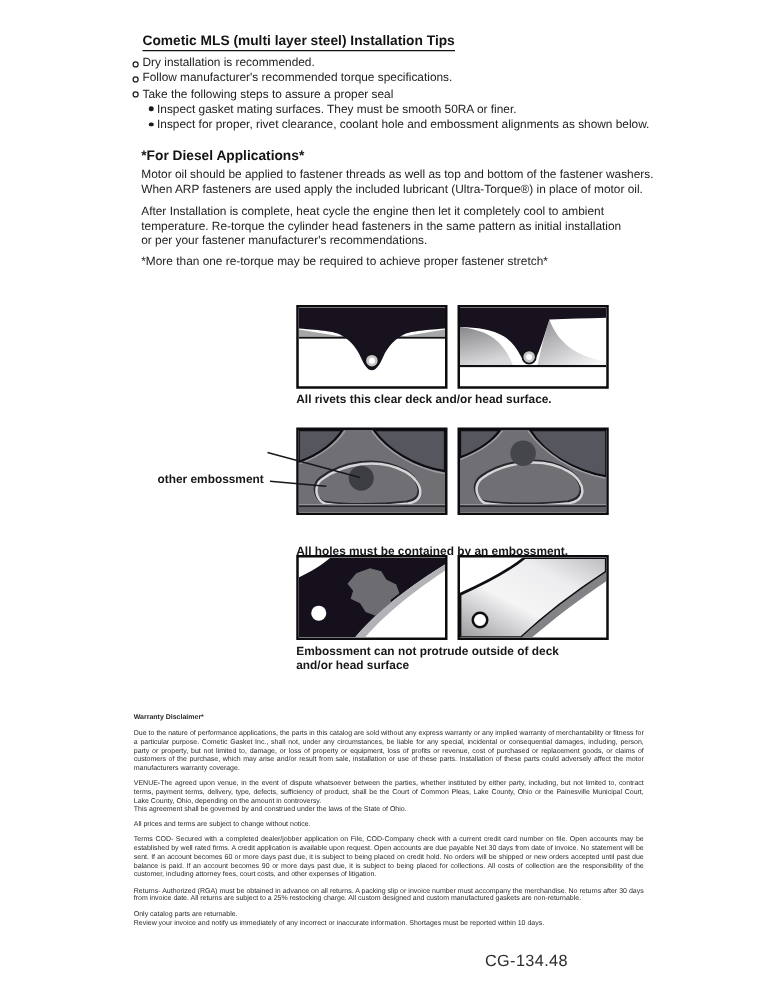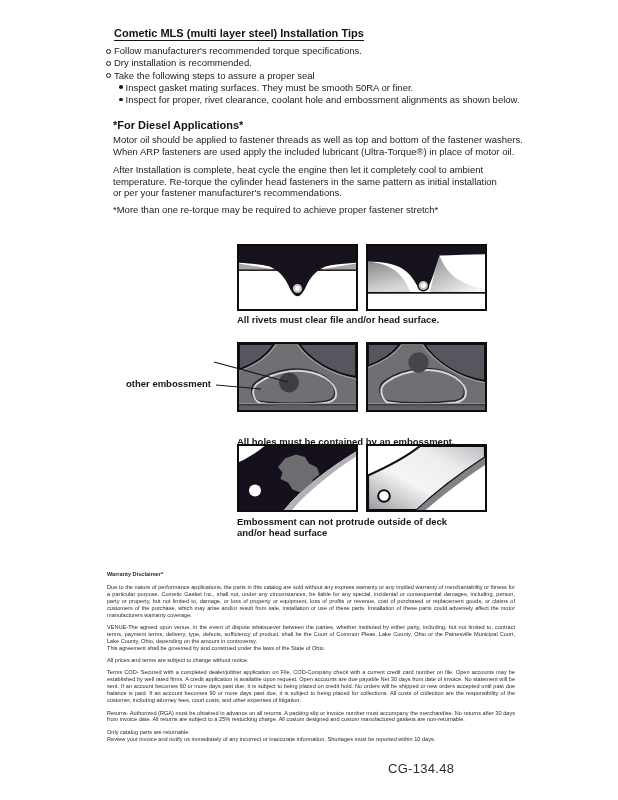--- a/index.html
+++ b/index.html
@@ -40,25 +40,25 @@
 
 <div id="page">
 
   <div class="abs doc-title">
     <span>Cometic MLS (multi layer steel) Installation Tips</span>
   </div>
 
   <div class="abs bullets">
     <div class="b-row">
       <span class="b-marker"></span>
-      <span>Follow manufacturer's recommended torque specifications.</span>
+      <span>Dry installation is recommended.</span>
     </div>
     <div class="b-row">
       <span class="b-marker"></span>
-      <span>Dry installation is recommended.</span>
+      <span>Follow manufacturer's recommended torque specifications.</span>
     </div>
     <div class="b-row">
       <span class="b-marker"></span>
       <span>Take the following steps to assure a proper seal</span>
     </div>
     <div class="sb-row">
       <span class="sb-marker"></span>
       <span>Inspect gasket mating surfaces.  They must be smooth 50RA or finer.</span>
     </div>
     <div class="sb-row">
@@ -103,21 +103,21 @@
       </defs>
       <rect x="0" y="46" width="117" height="1.7" fill="#101014"></rect>
       <path d="M0,15.5 C11,16.8 20,19.5 27,24.5 C33,29 37.5,35 40.5,42 L42.2,46 L0,46 Z" fill="url(#g1)"></path>
       <path d="M71.5,9.5 C75,19 81,27.5 90,33.5 C98,38.5 107,41.5 117,42.8 L117,46 L62,46 C64.5,34.5 67.5,22 71.5,9.5 Z" fill="url(#g2)"></path>
       <path d="M0,0 H117 V8.2 C101,8.6 86,9 71.5,9.5 C67.5,22 64.8,31.5 62,37.5 C59.6,42.5 57.8,44.8 55.3,44.8 C52.8,44.8 50.5,42.3 48,37.8 C45,32.3 41,26.8 35,23 C26,17.5 14,15.8 0,15.5 Z" fill="#18111e"></path>
       <circle cx="55.3" cy="39.5" r="5.3" fill="#c6c6c8" stroke="#131317" stroke-width="1.4"></circle>
       <circle cx="55.3" cy="39.5" r="2.4" fill="#ffffff"></circle>
     </svg>
   </div>
 
-  <div class="abs dcaption pre" style="top:314px;">All rivets must clear file and/or head surface.</div>
+  <div class="abs dcaption pre" style="top:314px;">All rivets this clear deck and/or head surface.</div>
 
   <div class="abs dlabel" style="left:237px;top:328px;">RIGHT</div>
   <div class="abs dlabel" style="left:366px;top:328px;">WRONG</div>
 
   <div class="abs ann pre" style="top:378px;">other embossment</div>
 
   <div class="abs dbox" style="left:237px;top:342px;height:66px;">
     <svg width="117" height="66" viewBox="0 0 117 66">
       <rect width="117" height="66" fill="#6f6f74"></rect>
       <path d="M0,0 L35,0 C29,9.5 17,19.5 0,25.5 Z" fill="#56565e" stroke="#0e0e12" stroke-width="1.8"></path>

